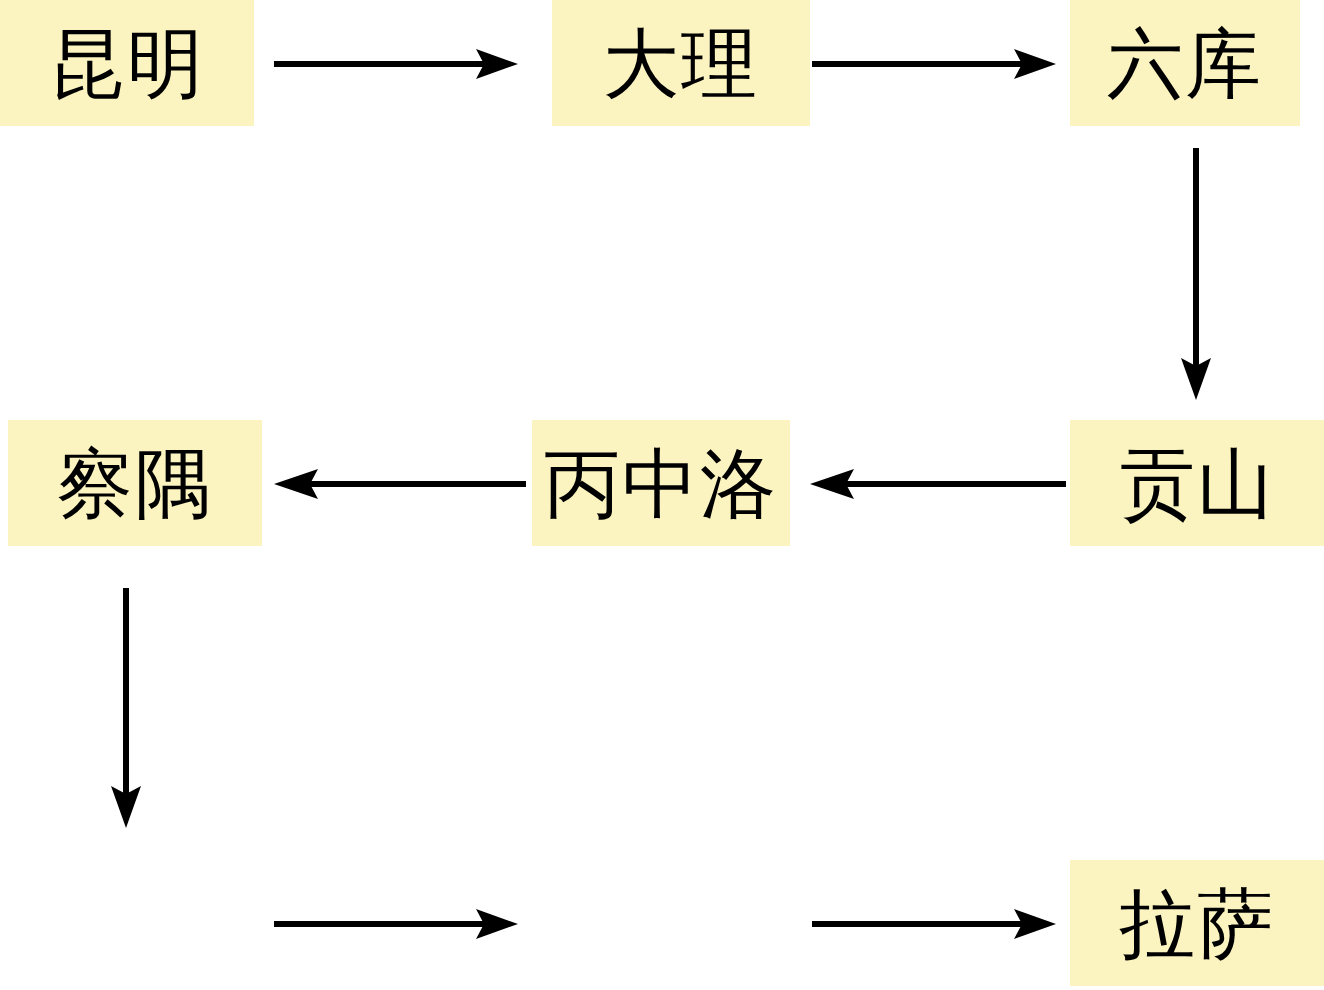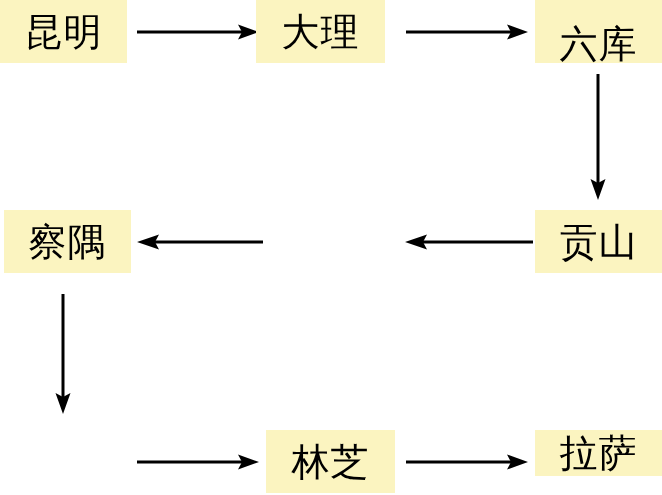--- a/index.html
+++ b/index.html
@@ -52,32 +52,32 @@
     <span class="node-label">昆明</span>
   </div>
 
   <div class="edge" style="left:137px; top:20px; width:122px; height:24px;">
     <svg width="122" height="24" viewBox="0 0 122 24" aria-hidden="true">
       <line x1="0" y1="12" x2="108" y2="12" stroke="#000000" stroke-width="3"></line>
       <polygon points="122,12 101,4.5 105,12 101,19.5" fill="#000000"></polygon>
     </svg>
   </div>
 
-  <div class="node" style="left:256px; top:0px; width:129px; height:63px;">
+  <div class="node" style="left:276px; top:0px; width:129px; height:63px;">
     <span class="node-label">大理</span>
   </div>
 
   <div class="edge" style="left:406px; top:20px; width:122px; height:24px;">
     <svg width="122" height="24" viewBox="0 0 122 24" aria-hidden="true">
       <line x1="0" y1="12" x2="108" y2="12" stroke="#000000" stroke-width="3"></line>
       <polygon points="122,12 101,4.5 105,12 101,19.5" fill="#000000"></polygon>
     </svg>
   </div>
 
-  <div class="node" style="left:535px; top:0px; width:127px; height:63px;align-items:flex-end;">
+  <div class="node" style="left:535px; top:0px; width:115px; height:63px;">
     <span class="node-label">六库</span>
   </div>
 
   <div class="edge" style="left:586px; top:74px; width:24px; height:126px;">
     <svg width="24" height="126" viewBox="0 0 24 126" aria-hidden="true">
       <line x1="12" y1="0" x2="12" y2="112" stroke="#000000" stroke-width="3"></line>
       <polygon points="12,126 4.5,105 12,109 19.5,105" fill="#000000"></polygon>
     </svg>
   </div>
 
@@ -85,20 +85,23 @@
     <span class="node-label">察隅</span>
   </div>
 
   <div class="edge" style="left:137px; top:230px; width:126px; height:24px;">
     <svg width="126" height="24" viewBox="0 0 126 24" aria-hidden="true">
       <line x1="126" y1="12" x2="16" y2="12" stroke="#000000" stroke-width="3"></line>
       <polygon points="0,12 22,4.5 18,12 22,19.5" fill="#000000"></polygon>
     </svg>
   </div>
 
+  <div class="node" style="left:266px; top:210px; width:129px; height:63px;">
+    <span class="node-label">丙中洛</span>
+  </div>
 
   <div class="edge" style="left:405px; top:230px; width:128px; height:24px;">
     <svg width="128" height="24" viewBox="0 0 128 24" aria-hidden="true">
       <line x1="128" y1="12" x2="16" y2="12" stroke="#000000" stroke-width="3"></line>
       <polygon points="0,12 22,4.5 18,12 22,19.5" fill="#000000"></polygon>
     </svg>
   </div>
 
   <div class="node" style="left:535px; top:210px; width:127px; height:63px;">
     <span class="node-label">贡山</span>
@@ -112,28 +115,25 @@
   </div>
 
 
   <div class="edge" style="left:137px; top:450px; width:122px; height:24px;">
     <svg width="122" height="24" viewBox="0 0 122 24" aria-hidden="true">
       <line x1="0" y1="12" x2="108" y2="12" stroke="#000000" stroke-width="3"></line>
       <polygon points="122,12 101,4.5 105,12 101,19.5" fill="#000000"></polygon>
     </svg>
   </div>
 
-  <div class="node" style="left:266px; top:430px; width:129px; height:63px;">
-    <span class="node-label">林芝</span>
-  </div>
 
   <div class="edge" style="left:406px; top:450px; width:122px; height:24px;">
     <svg width="122" height="24" viewBox="0 0 122 24" aria-hidden="true">
       <line x1="0" y1="12" x2="108" y2="12" stroke="#000000" stroke-width="3"></line>
       <polygon points="122,12 101,4.5 105,12 101,19.5" fill="#000000"></polygon>
     </svg>
   </div>
 
-  <div class="node" style="left:535px; top:430px; width:127px; height:46px;">
+  <div class="node" style="left:535px; top:430px; width:127px; height:63px;">
     <span class="node-label">拉萨</span>
   </div>
 
 </div>
 
 </body></html>

